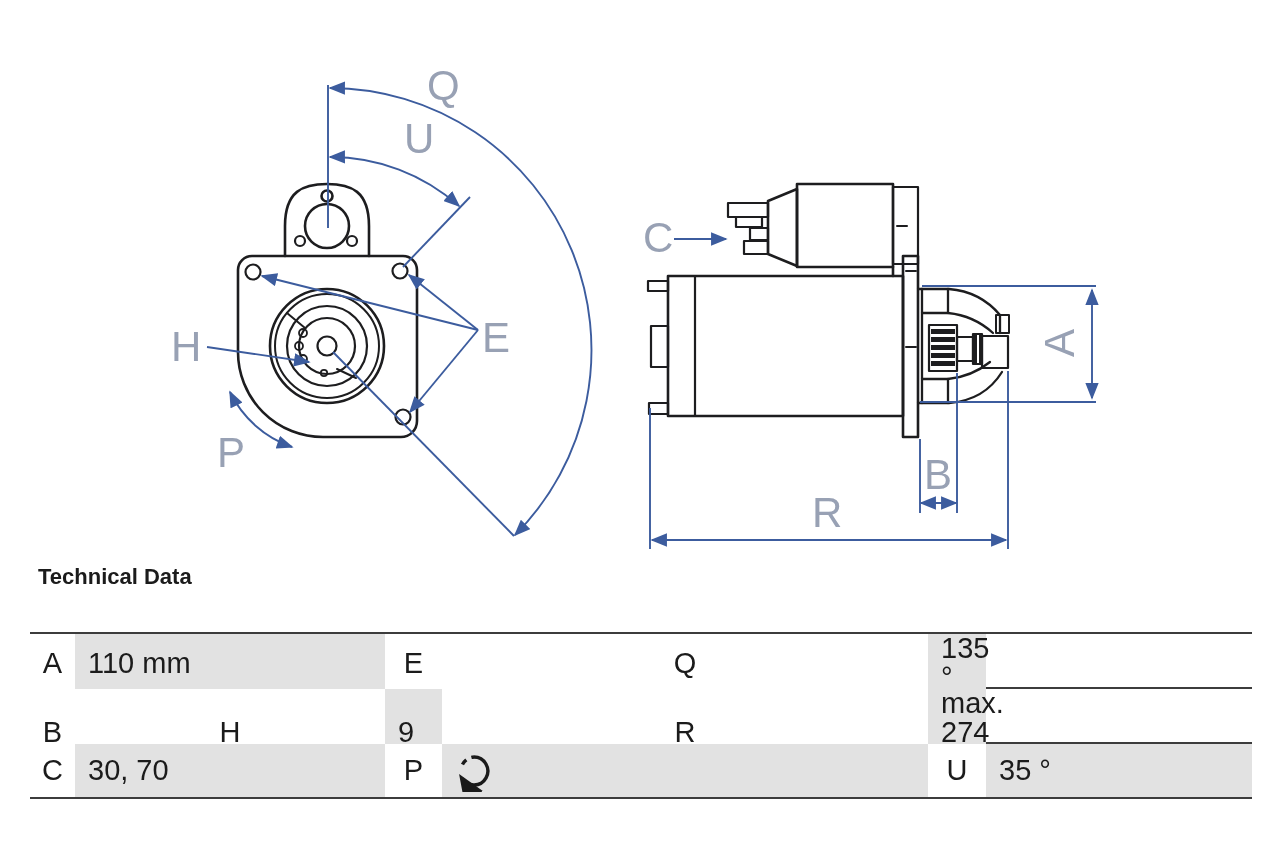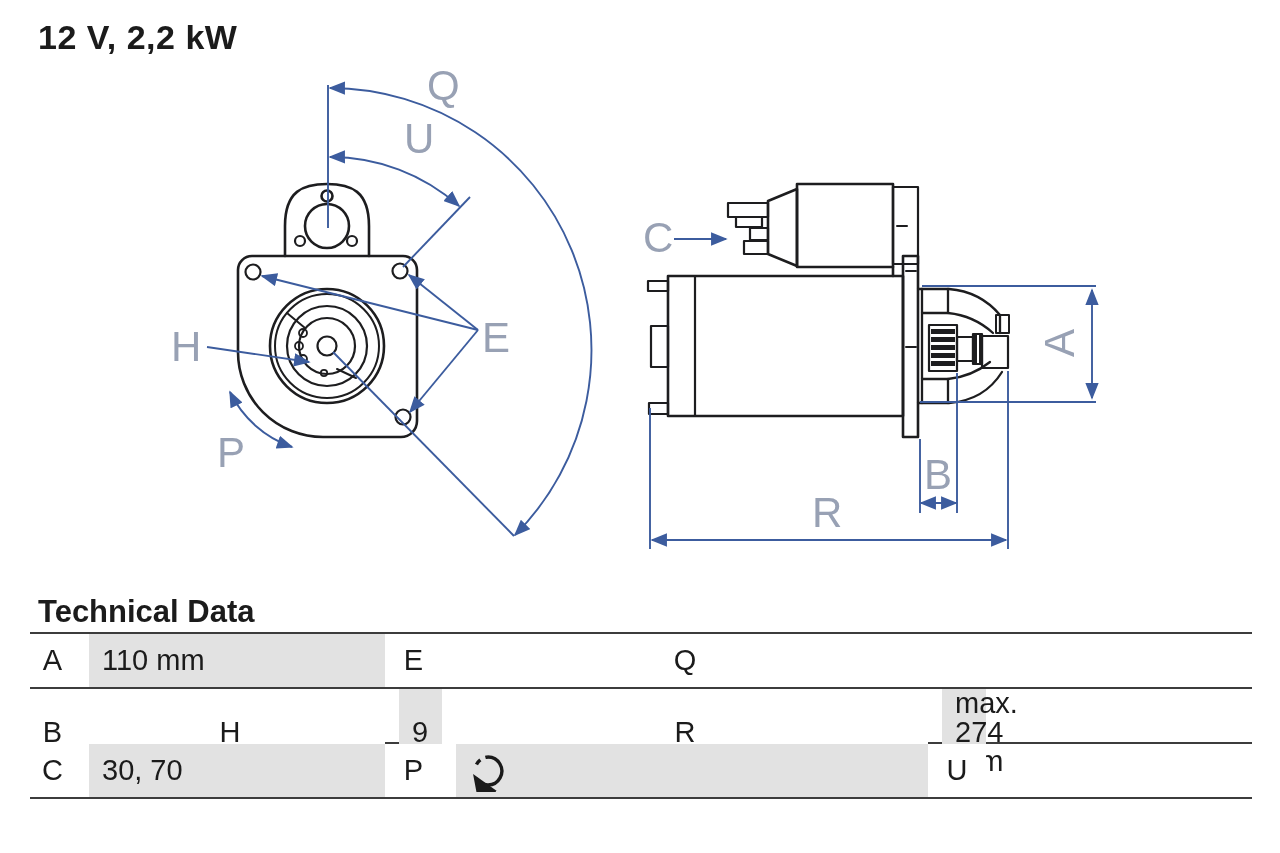--- a/index.html
+++ b/index.html
@@ -1,35 +1,34 @@
 <!DOCTYPE html>
 <html><head>
 <meta charset="utf-8">
 <style>
   html,body{margin:0;padding:0;background:#ffffff;}
   .page{position:relative;width:1280px;height:853px;background:#ffffff;overflow:hidden;
         font-family:"Liberation Sans",sans-serif;color:#1b1b1b;}
   .title{position:absolute;left:38px;top:18px;font-size:34px;font-weight:600;
          letter-spacing:0.5px;color:#1b1b1b;}
   .drawing-svg{position:absolute;left:0;top:0;}
-  .tech-heading{position:absolute;left:38px;top:594px;font-size:31px;font-weight:700;color:#1b1b1b;}
+  .tech-heading{position:absolute;left:38px;top:564px;font-size:22px;font-weight:700;color:#1b1b1b;}
   .data-table{position:absolute;left:30px;top:632px;width:1222px;border-bottom:2px solid #3c3c3c;}
   .trow{display:grid;grid-template-columns:45px 310px 57px 486px 58px 266px;
         height:53px;border-top:2px solid #3c3c3c;}
   .tcell{display:flex;align-items:center;font-size:29px;line-height:1;}
   .tcell-key{justify-content:center;background:#ffffff;}
-  .tcell-val{background:#e2e2e2;padding-left:13px;margin-left:14px;}
+  .tcell-val{background:#e2e2e2;padding-left:13px;}
   .rot-icon{display:block;}
 </style>
 </head>
 <body>
 
 <div class="page">
 
-  <div class="title">12 V, 2,2 kW</div>
 
   <svg class="drawing-svg" width="1280" height="580" viewBox="0 0 1280 580">
     <defs>
       <marker id="arr" viewBox="0 0 10 8" refX="9" refY="4" markerWidth="9" markerHeight="7" orient="auto-start-reverse">
         <path d="M0,0 L10,4 L0,8 Z" fill="#3c5c9e"></path>
       </marker>
     </defs>
 
     <g fill="none" stroke="#1d1d1f" stroke-width="2.6" stroke-linejoin="round" stroke-linecap="round">
 
@@ -153,20 +152,21 @@
   </svg>
 
   <div class="tech-heading">Technical Data</div>
 
   <div class="data-table">
     <div class="trow">
       <div class="tcell tcell-key">A</div>
       <div class="tcell tcell-val">110 mm</div>
       <div class="tcell tcell-key">E</div>
       <div class="tcell tcell-key">Q</div>
+      <div class="tcell tcell-val">135 °</div>
     </div>
     <div class="trow">
       <div class="tcell tcell-key">B</div>
       <div class="tcell tcell-key">H</div>
       <div class="tcell tcell-val">9</div>
       <div class="tcell tcell-key">R</div>
       <div class="tcell tcell-val">max. 274 mm</div>
     </div>
     <div class="trow">
       <div class="tcell tcell-key">C</div>
@@ -177,16 +177,17 @@
           <defs>
             <marker id="rotarr" viewBox="0 0 10 8" refX="8" refY="4" markerWidth="8" markerHeight="7" orient="auto">
               <path d="M0,0 L10,4 L0,8 Z" fill="#1a1a1a"></path>
             </marker>
           </defs>
           <path d="M7.5,14.5 A14,14 0 0 1 19,7" fill="none" stroke="#1a1a1a" stroke-width="3.4" stroke-dasharray="6 5.5"></path>
           <path d="M19,7 A14,14 0 1 1 7,28.5" fill="none" stroke="#1a1a1a" stroke-width="3.4" marker-end="url(#rotarr)"></path>
         </svg>
       </div>
       <div class="tcell tcell-key">U</div>
+      <div class="tcell tcell-val">35 °</div>
     </div>
   </div>
 
 </div>
 
 </body></html>

